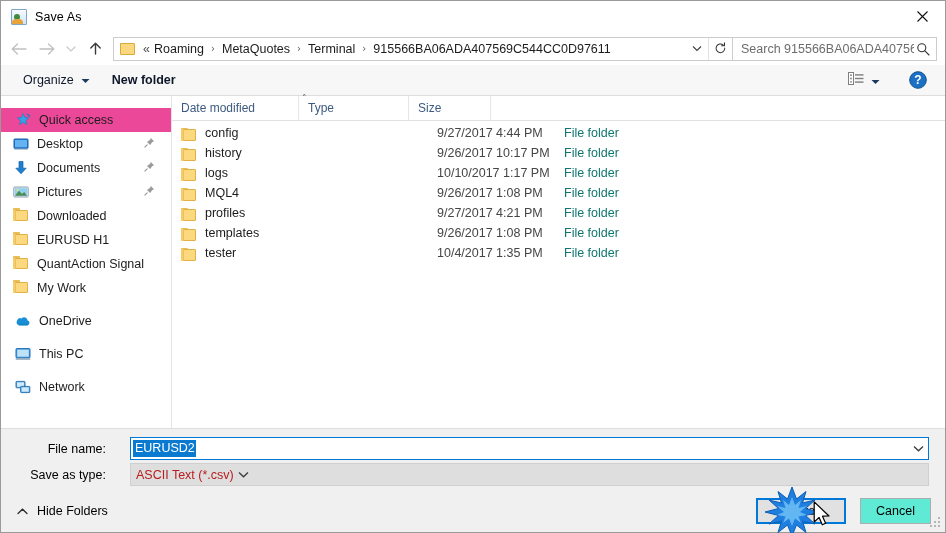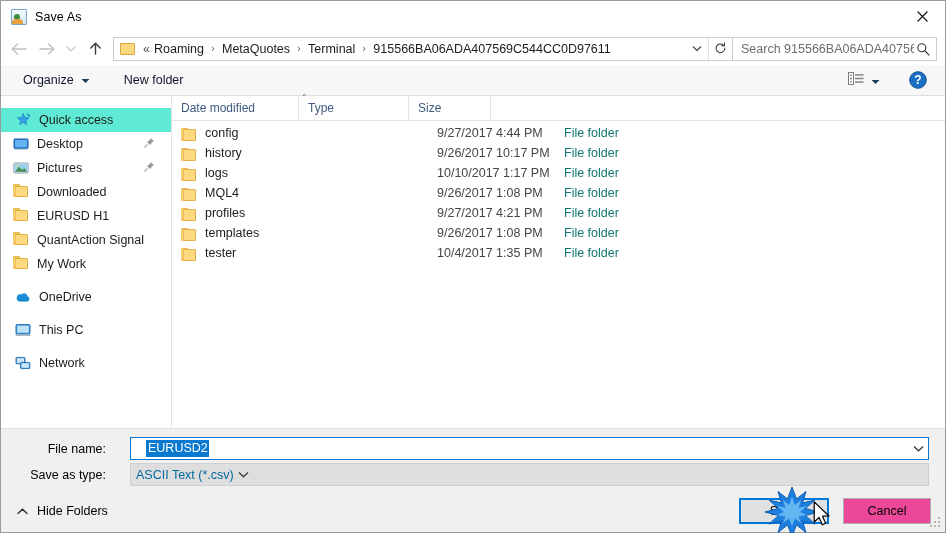--- a/index.html
+++ b/index.html
@@ -145,21 +145,21 @@
     background: #f7f7f7;
     border-bottom: 1px solid #dedede;
     display: flex; align-items: center;
     padding: 0 12px 0 16px;
   }
   .tb-item {
     font-size: 12.5px; color: #0f172a;
     display: flex; align-items: center; gap: 7px;
     padding: 3px 6px; cursor: default;
   }
-  .tb-item.nf { margin-left: 22px; }
+  .tb-item.nf { margin-left: 10px; font-weight: bold; }
   .tb-spacer { flex: 1 1 auto; }
   .tb-right { display: flex; align-items: center; gap: 4px; }
   .viewbtn { display: flex; align-items: center; gap: 7px; padding: 3px 5px; cursor: default; }
   .helpbtn { margin-left: 20px; margin-right: 6px; cursor: default; display:flex; }
 
   
   .body {
     flex: 1 1 auto;
     display: flex;
     min-height: 0;
@@ -174,21 +174,21 @@
   }
   .sb-item {
     height: 24px;
     display: flex; align-items: center;
     font-size: 12.5px; color: #1c1c1c;
     padding-left: 10px;
     cursor: default;
     white-space: nowrap;
     position: relative;
   }
-  .sb-item.selected { background: #5eead4; }
+  .sb-item.selected { background: #ec4899; }
   .sb-item.lvl0 { padding-left: 12px; }
   .sb-item.top  { padding-left: 14px; margin-top: 9px; }
   .sb-ico { flex: 0 0 16px; width:16px; height:16px; margin-right: 8px; position: relative; }
   .sb-pin { position: absolute; right: 16px; top: 50%; transform: translateY(-50%); }
 
   
   .folder {
     width: 16px; height: 13px; position: relative; margin-top: 2px;
   }
   .folder .tab {
@@ -255,61 +255,61 @@
   .formlabel {
     flex: 0 0 113px;
     text-align: right; padding-right: 24px;
     font-size: 12.5px; color: #000;
   }
   .fname-field {
     flex: 1 1 auto; height: 23px;
     background: #ffffff;
     border: 1px solid #0078d7;
     display: flex; align-items: center;
-    padding-left: 15px;
+    padding-left: 2px;
   }
   .fname-field .sel {
     background: #0a7ad1; color: #ffffff;
     font-size: 12.5px;
     padding: 1px 1px 1px 2px;
     line-height: 15px;
   }
   .fname-field .caret-sp { flex: 1 1 auto; }
   .fieldchev {
     flex: 0 0 20px; height: 21px;
     display: flex; align-items: center; justify-content: center;
     cursor: default;
   }
   .ftype-field {
     flex: 1 1 auto; height: 23px;
     background: #dedede;
     border: 1px solid #cfcfcf;
     display: flex; align-items: center;
     padding-left: 5px;
-    font-size: 12.5px; color: #0369a1;
+    font-size: 12.5px; color: #b91c1c;
   }
 
   
   .footer {
     flex: 0 0 43px;
     background: #f0f0f0;
     display: flex; align-items: center;
     padding: 0 14px 0 14px;
     position: relative;
   }
   .hide-folders {
     display: flex; align-items: center; gap: 9px;
     font-size: 12.5px; color: #000; cursor: default;
     padding: 4px 2px;
   }
   .footer-spacer { flex: 1 1 auto; }
   .btn {
-    width: 88px; height: 26px;
+    width: 71px; height: 26px;
     font-size: 12.5px; color: #000;
-    background: #ec4899;
+    background: #5eead4;
     border: 1px solid #adadad;
     display: flex; align-items: center; justify-content: center;
     cursor: default;
   }
   .btn.primary {
     border: 2px solid #0078d7;
     background: #e1e1e1;
     margin-right: 14px;
     width: 90px;
   }
@@ -475,20 +475,34 @@
         </span>
         <span>Desktop</span>
         <span class="sb-pin">
           <svg width="11" height="11" viewBox="0 0 11 11">
             <path d="M6.8 0.9 L10.1 4.2 L8.3 4.9 L6.1 8.0 L3.0 4.9 L6.1 2.7 Z" fill="#9a9a9a"></path>
             <path d="M3.2 7.9 L0.9 10.2" stroke="#9a9a9a" stroke-width="1.1" stroke-linecap="round"></path>
           </svg>
         </span>
       </div>
 
+      <div class="sb-item lvl0">
+        <span class="sb-ico">
+          <svg width="16" height="16" viewBox="0 0 16 16">
+            <path d="M6 1.5 H10 V8.2 H13.2 L8 13.8 L2.8 8.2 H6 Z" fill="#1d7fd4" stroke="#14609f" stroke-width="0.7"></path>
+          </svg>
+        </span>
+        <span>Documents</span>
+        <span class="sb-pin">
+          <svg width="11" height="11" viewBox="0 0 11 11">
+            <path d="M6.8 0.9 L10.1 4.2 L8.3 4.9 L6.1 8.0 L3.0 4.9 L6.1 2.7 Z" fill="#9a9a9a"></path>
+            <path d="M3.2 7.9 L0.9 10.2" stroke="#9a9a9a" stroke-width="1.1" stroke-linecap="round"></path>
+          </svg>
+        </span>
+      </div>
 
       <div class="sb-item lvl0">
         <span class="sb-ico">
           <svg width="16" height="16" viewBox="0 0 16 16">
             <rect x="0.8" y="3" width="14.4" height="10" rx="0.8" fill="#dfe8ef" stroke="#8fa3b4" stroke-width="1"></rect>
             <rect x="2" y="4.2" width="12" height="7.6" fill="#8fd2f0"></rect>
             <path d="M2 11.8 L6 6.8 L9 10 L11.2 8 L14 11.8 Z" fill="#4a8c52"></path>
             <circle cx="4.6" cy="6.2" r="1.1" fill="#f5e06a"></circle>
           </svg>
         </span>

